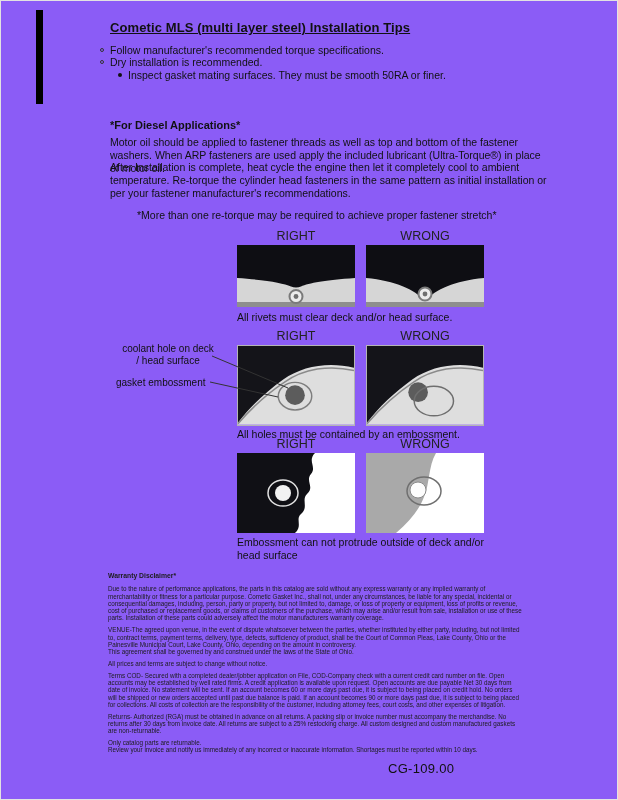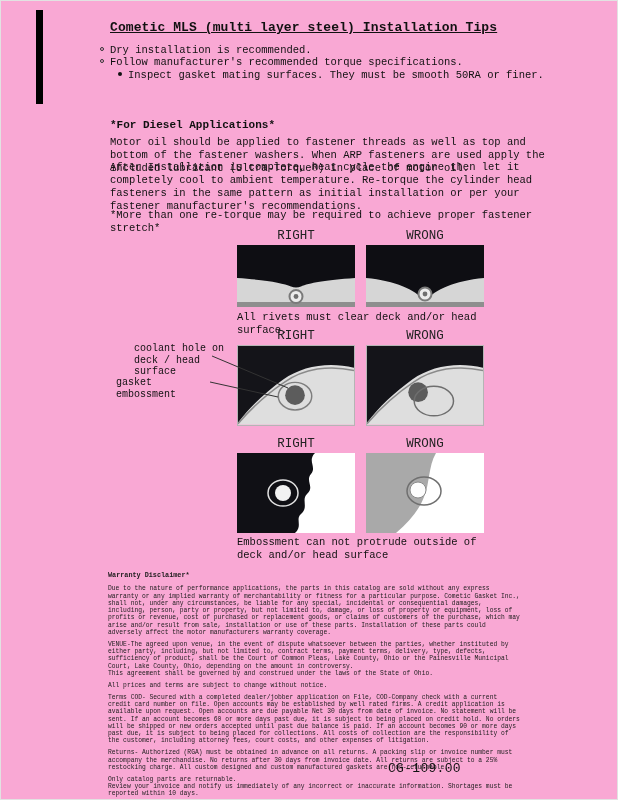--- a/index.html
+++ b/index.html
@@ -1,65 +1,65 @@
 <!DOCTYPE html>
 <html><head>
 <meta charset="utf-8">
 <style>
   * { margin:0; padding:0; box-sizing:border-box; }
   html,body { background:#f5f5f5; }
   .page {
     position:relative; width:618px; height:800px; margin:0 auto;
-    background:#f9a8d4; color:#111;
-    font-family:Liberation Mono, monospace;
+    background:#8b5cf6; color:#111;
+    font-family:Liberation Sans, sans-serif;
     overflow:hidden; box-shadow: inset 0 0 0 1px #e2e2e2;
   }
   .reg-bar { position:absolute; left:36px; top:10px; width:7px; height:94px; background:#000; }
   .title {
     position:absolute; left:110px; top:20px;
     font-size:13px; font-weight:bold; text-decoration:underline; letter-spacing:.1px;
   }
   .tips { position:absolute; left:100px; top:44px; width:470px; font-size:10.5px; }
   .tip-line { line-height:12.4px; white-space:nowrap; }
   .tip-line.sub { margin-left:18px; }
   .b-circle { display:inline-block; width:4px; height:4px; border:1px solid #333; border-radius:50%; margin-right:6px; vertical-align:2px; }
   .b-dot { display:inline-block; width:4px; height:4px; background:#111; border-radius:50%; margin-right:6px; vertical-align:2px; }
   .diesel-heading { position:absolute; left:110px; top:119px; font-size:11px; font-weight:bold; }
   .para { position:absolute; left:110px; width:440px; font-size:10.5px; line-height:13px; }
   .para1 { top:136px; }
   .para2 { top:161px; }
-  .note  { top:209px; }
+  .note  { top:209px;margin-left:27px; }
   .col-label { position:absolute; width:118px; text-align:center; font-size:12.5px; color:#222; }
   .fig { position:absolute; width:118px; display:block; }
   .fig-r2 { border:1px solid #b5b5b5; }
   .caption { position:absolute; font-size:10.5px; line-height:12.5px; color:#111; }
   .annotation { position:absolute; font-size:10px; line-height:11.5px; color:#111; }
-  .ann-coolant { left:134px; top:343px; width:92px; }
+  .ann-coolant { left:122px; top:343px; width:92px;text-align:center; }
   .ann-emboss { left:116px; top:377px; width:100px; }
   .ann-lines { position:absolute; left:118px; top:348px; width:180px; height:60px; pointer-events:none; }
   .disclaimer { position:absolute; left:108px; top:572px; width:414px; font-size:6.3px; line-height:7.3px; color:#1c1c1c; }
   .disclaimer h2 { font-size:6.8px; font-weight:bold; margin-bottom:6px; }
   .disclaimer p { margin-bottom:4.5px; white-space:pre-line; }
   .footer-code { position:absolute; left:388px; top:761px; font-size:13px; letter-spacing:.3px; color:#111; }
 </style>
 </head>
 <body>
 
 <div class="page">
 
   <div class="reg-bar"></div>
 
   <h1 class="title">Cometic MLS (multi layer steel) Installation Tips</h1>
 
   <div class="tips">
     <div class="tip-line">
-      <span class="b-circle"></span><span>Dry installation is recommended.</span>
+      <span class="b-circle"></span><span>Follow manufacturer's recommended torque specifications.</span>
     </div>
     <div class="tip-line">
-      <span class="b-circle"></span><span>Follow manufacturer's recommended torque specifications.</span>
+      <span class="b-circle"></span><span>Dry installation is recommended.</span>
     </div>
     <div class="tip-line sub">
       <span class="b-dot"></span><span>Inspect gasket mating surfaces.  They must be smooth 50RA or finer.</span>
     </div>
   </div>
 
   <h2 class="diesel-heading">*For Diesel Applications*</h2>
   <p class="para para1">Motor oil should be applied to fastener threads as well as top and bottom of the fastener washers. When ARP fasteners are used apply the included lubricant (Ultra-Torque®) in place of motor oil.</p>
   <p class="para para2">After Installation is complete, heat cycle the engine then let it completely cool to ambient temperature. Re-torque the cylinder head fasteners in the same pattern as initial installation or per your fastener manufacturer's recommendations.</p>
   <p class="para note">*More than one re-torque may be required to achieve proper fastener stretch*</p>
@@ -93,20 +93,21 @@
     <circle cx="58" cy="50" r="10" fill="#5c5c5c"></circle>
     <ellipse cx="58" cy="51" rx="17" ry="14" fill="none" stroke="#7e7e7e" stroke-width="1.5"></ellipse>
   </svg>
   <svg class="fig fig-r2" style="left:366px; top:345px;" viewBox="0 0 118 80">
     <rect width="118" height="80" fill="#dedede"></rect>
     <path d="M0,0 L118,0 L118,22 C92,16 66,20 46,34 C28,47 12,62 0,78 Z" fill="#141419"></path>
     <path d="M0,79 C13,64 29,49 47,37 C67,23 93,19 118,25" fill="none" stroke="#8a8a8a" stroke-width="1.5"></path>
     <circle cx="52" cy="47" r="10" fill="#5c5c5c"></circle>
     <ellipse cx="68" cy="56" rx="20" ry="15" fill="none" stroke="#6e6e6e" stroke-width="1.5"></ellipse>
   </svg>
+  <div class="caption" style="left:237px; top:428px; width:260px;">All holes must be contained by an embossment.</div>
 
   <div class="annotation ann-coolant">coolant hole on deck / head surface</div>
   <div class="annotation ann-emboss">gasket embossment</div>
   <svg class="ann-lines" viewBox="0 0 180 60">
     <line x1="94" y1="8" x2="170" y2="40" stroke="#333" stroke-width="1"></line>
     <line x1="92" y1="34" x2="160" y2="49" stroke="#333" stroke-width="1"></line>
   </svg>
 
   <div class="col-label" style="left:237px; top:437px;">RIGHT</div>
   <div class="col-label" style="left:366px; top:437px;">WRONG</div>

